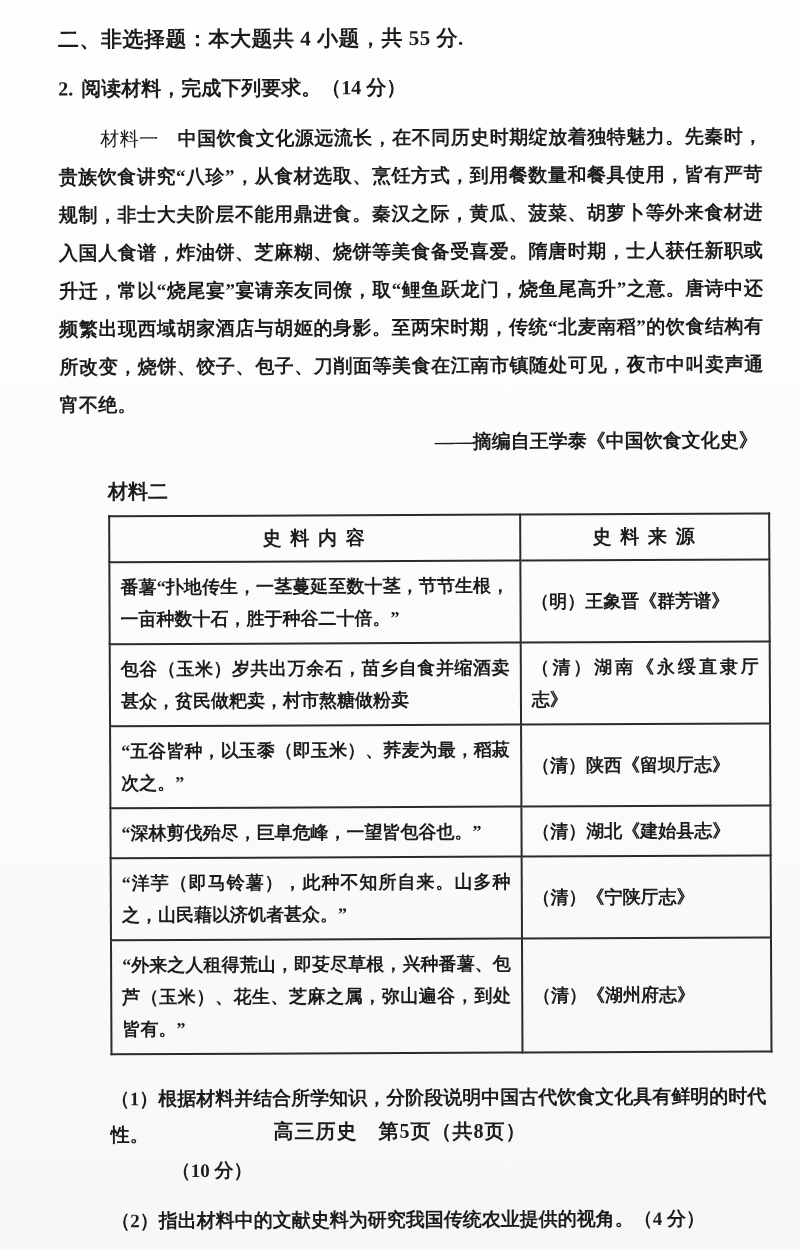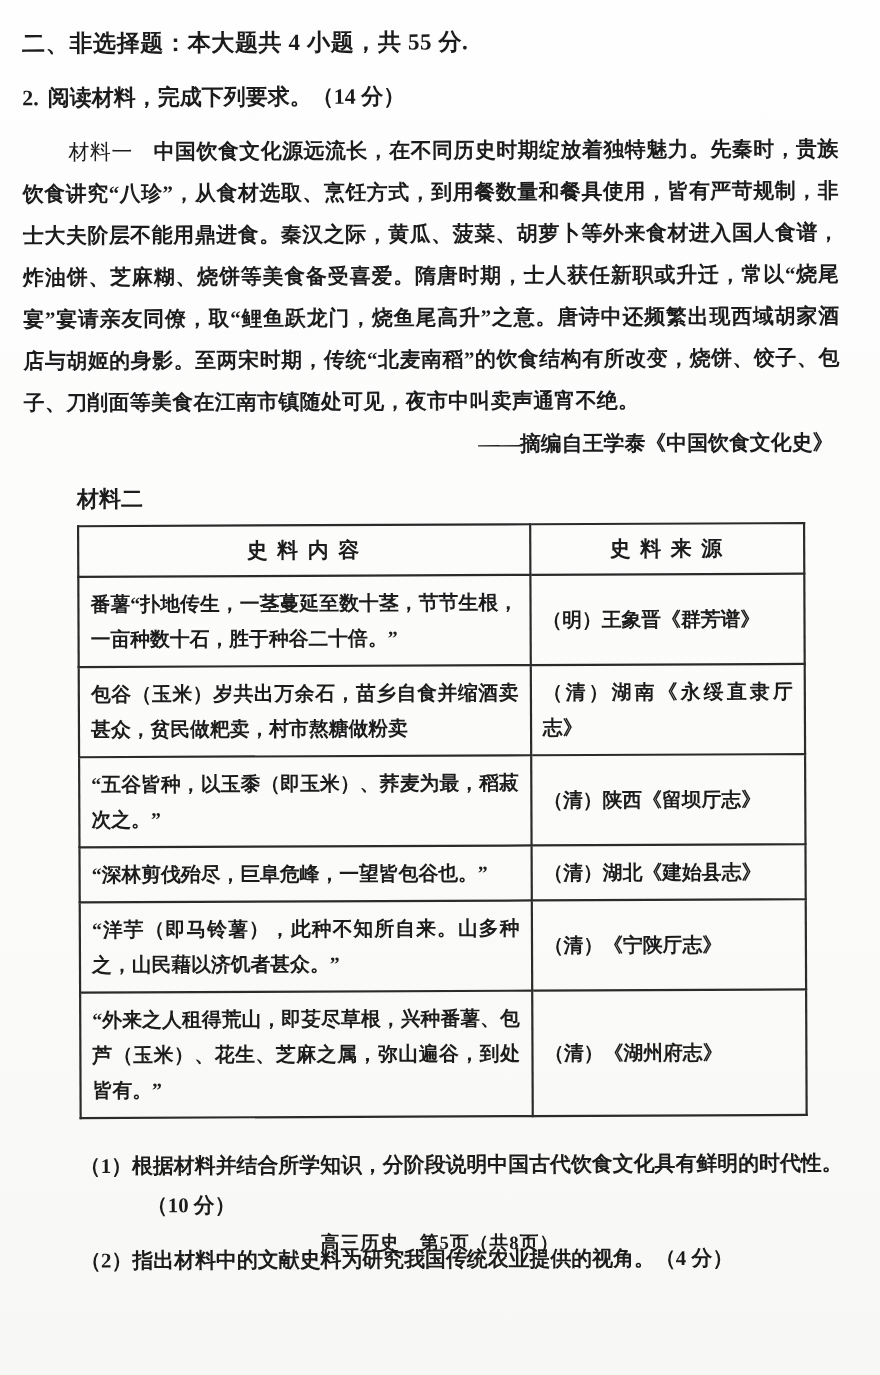--- a/index.html
+++ b/index.html
@@ -8,21 +8,21 @@
     background: #ffffff;
     font-family: "Liberation Serif", "DejaVu Serif", serif;
     color: #1c1c1c;
   }
   .page {
     position: relative;
     width: 800px;
     height: 1250px;
     background: linear-gradient(180deg, #fefefe 0%, #fbfbfa 60%, #f7f7f5 100%);
     overflow: hidden;
-    padding: 24px 38px 0 20px;
+    padding: 24px 38px 0 58px;
   }
   .scan-tilt { transform: rotate(-0.25deg); transform-origin: 50% 0; }
 
   .section-header {
     font-size: 21px;
     font-weight: 700;
     letter-spacing: 0.5px;
     margin-bottom: 22px;
   }
   .question-line {
@@ -94,21 +94,21 @@
   }
   .question-item { margin-bottom: 14px; }
   .question-score { padding-left: 3.2em; }
 
   .footer {
     position: absolute;
     left: 0;
     top: 1118px;
     width: 100%;
     text-align: center;
-    font-size: 17px;
+    font-size: 20px;
     font-weight: 700;
     letter-spacing: 1px;
   }
 </style>
 </head>
 <body>
 
 <div class="page">
   <div class="scan-tilt">
 

